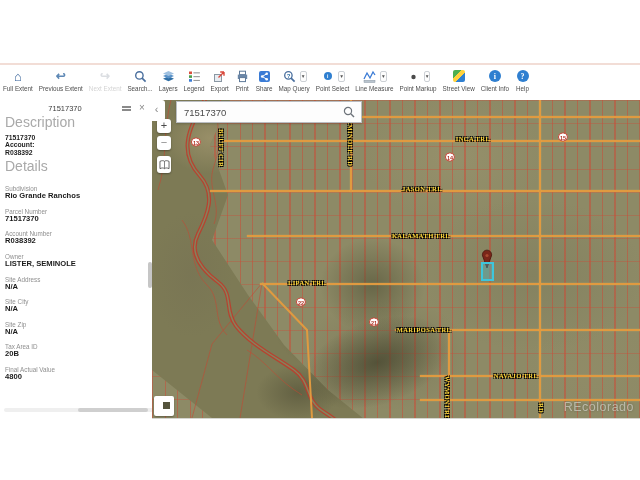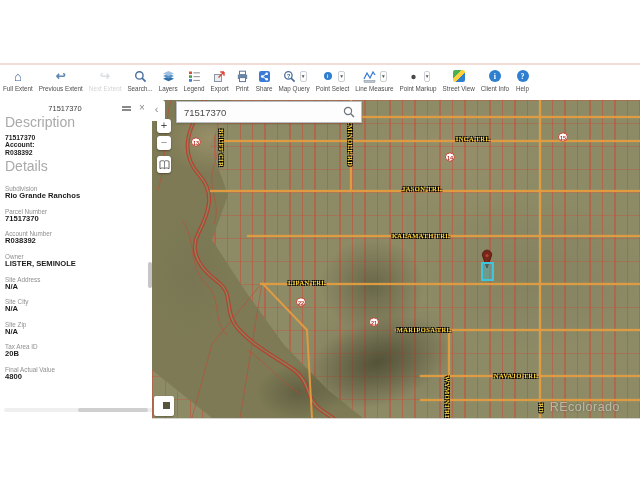--- a/index.html
+++ b/index.html
@@ -90,21 +90,21 @@
   .map-search-text{flex:1;font-size:9.5px;color:#4a4a4a;padding-left:7px;}
   .map-search-icon{margin-right:6px;}
   .mapbtn{position:absolute;width:14px;height:14px;background:#fff;border-radius:3px;
         box-shadow:0 1px 2px rgba(0,0,0,.35);color:#4a4a4a;font-size:11px;line-height:13px;
         text-align:center;z-index:20;}
   .bookbtn{position:absolute;left:5px;top:56px;width:14px;height:17px;background:#fff;border-radius:3px;
         box-shadow:0 1px 2px rgba(0,0,0,.35);display:flex;align-items:center;justify-content:center;z-index:20;}
   .ovbtn{position:absolute;left:2px;top:296px;width:20px;height:20px;background:#fff;border-radius:2px;
         box-shadow:0 1px 2px rgba(0,0,0,.3);z-index:20;}
   .ovbtn .sq{position:absolute;left:9px;top:6px;width:7px;height:7px;background:#55543c;}
-  .watermark{position:absolute;right:20px;bottom:4px;font-size:12.5px;letter-spacing:.5px;
+  .watermark{position:absolute;right:6px;bottom:4px;font-size:12.5px;letter-spacing:.5px;
         color:rgba(240,240,233,.55);text-shadow:0 0 2px rgba(55,55,45,.45);z-index:9;}
 </style>
 </head>
 <body>
 
 <div class="stage">
   <div class="divider"></div>
 
   <div class="toolbar" id="toolbar">
       <div class="tool">

